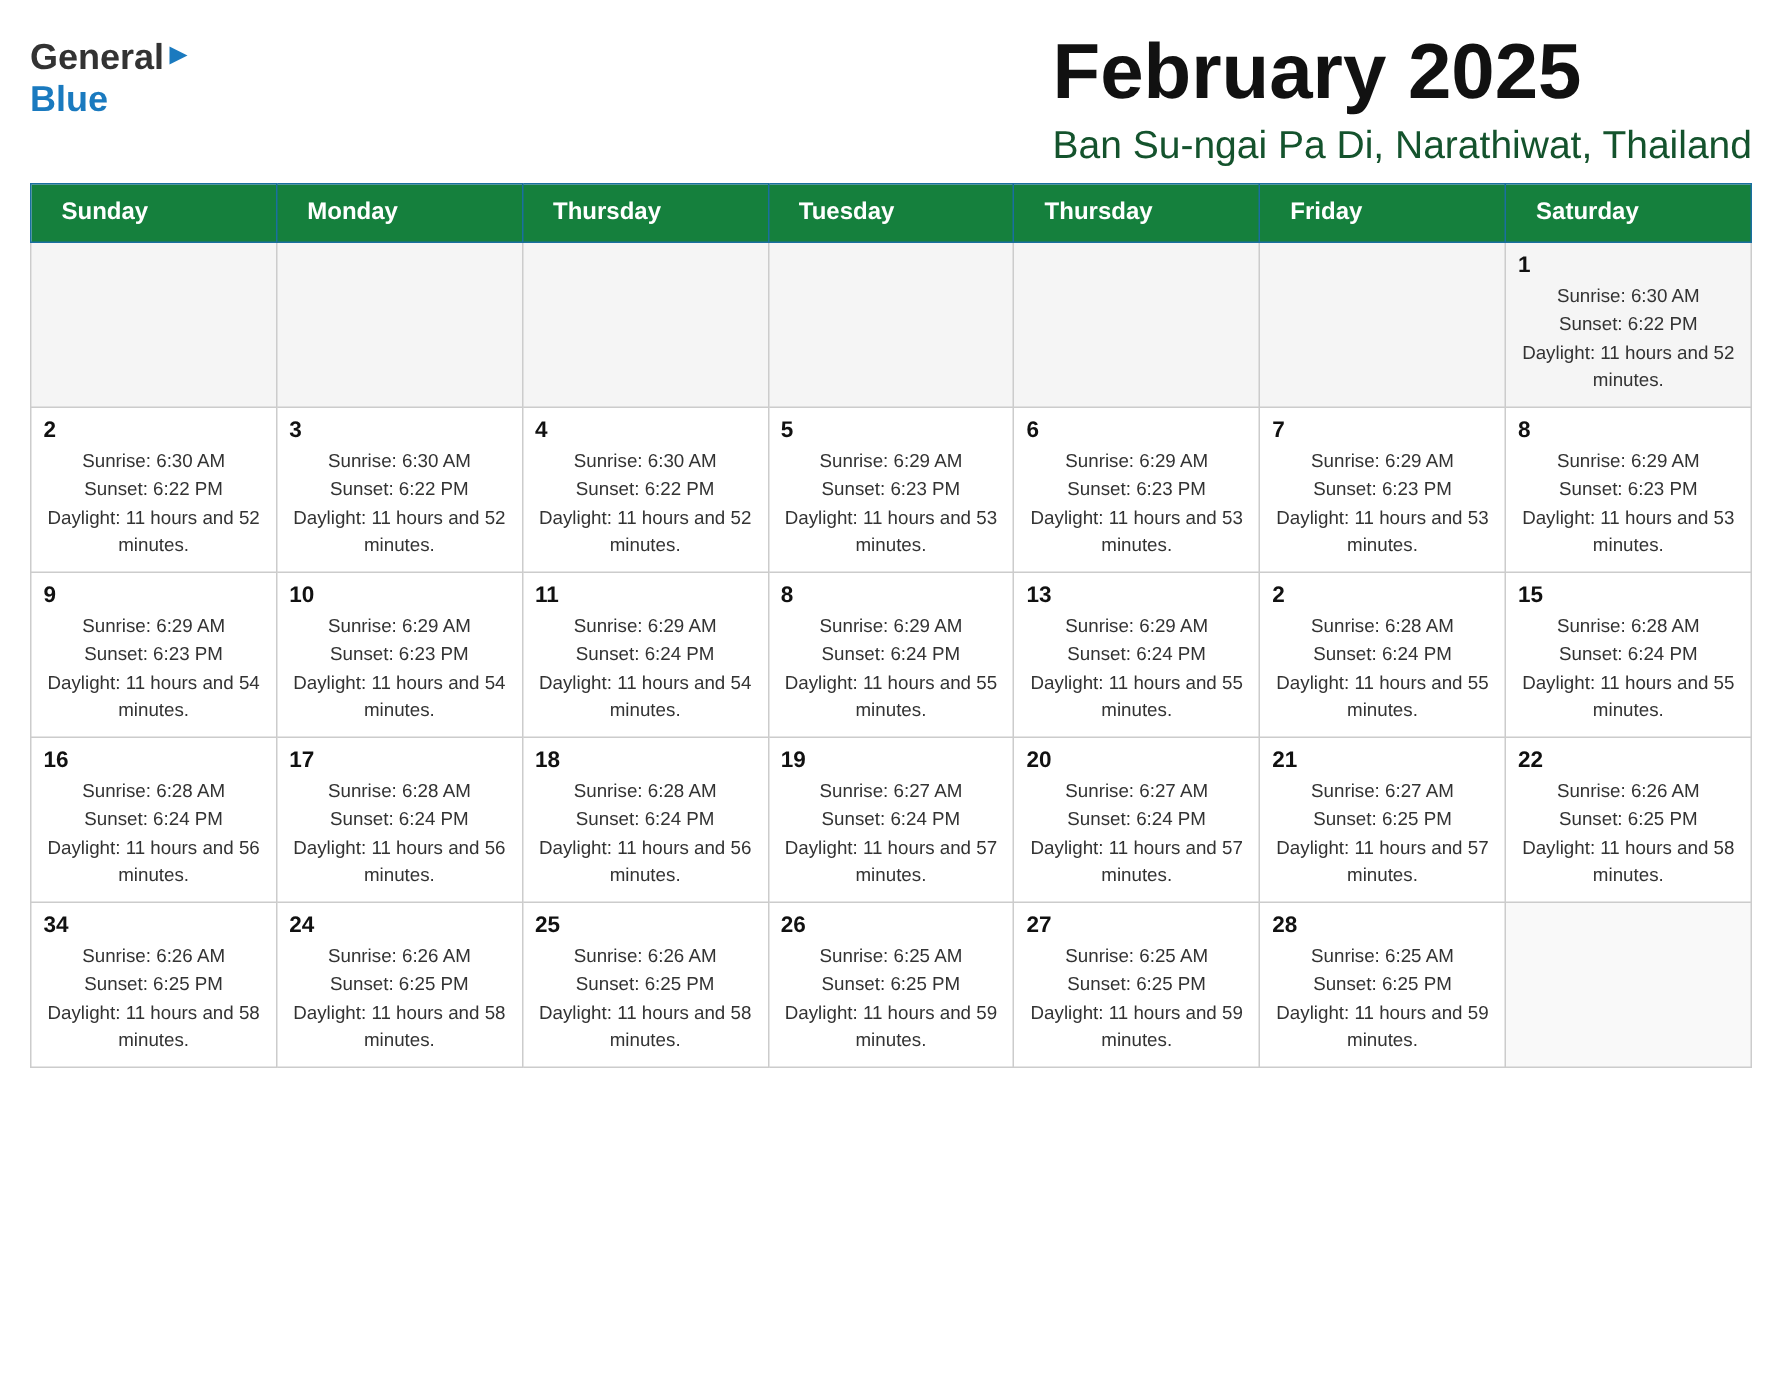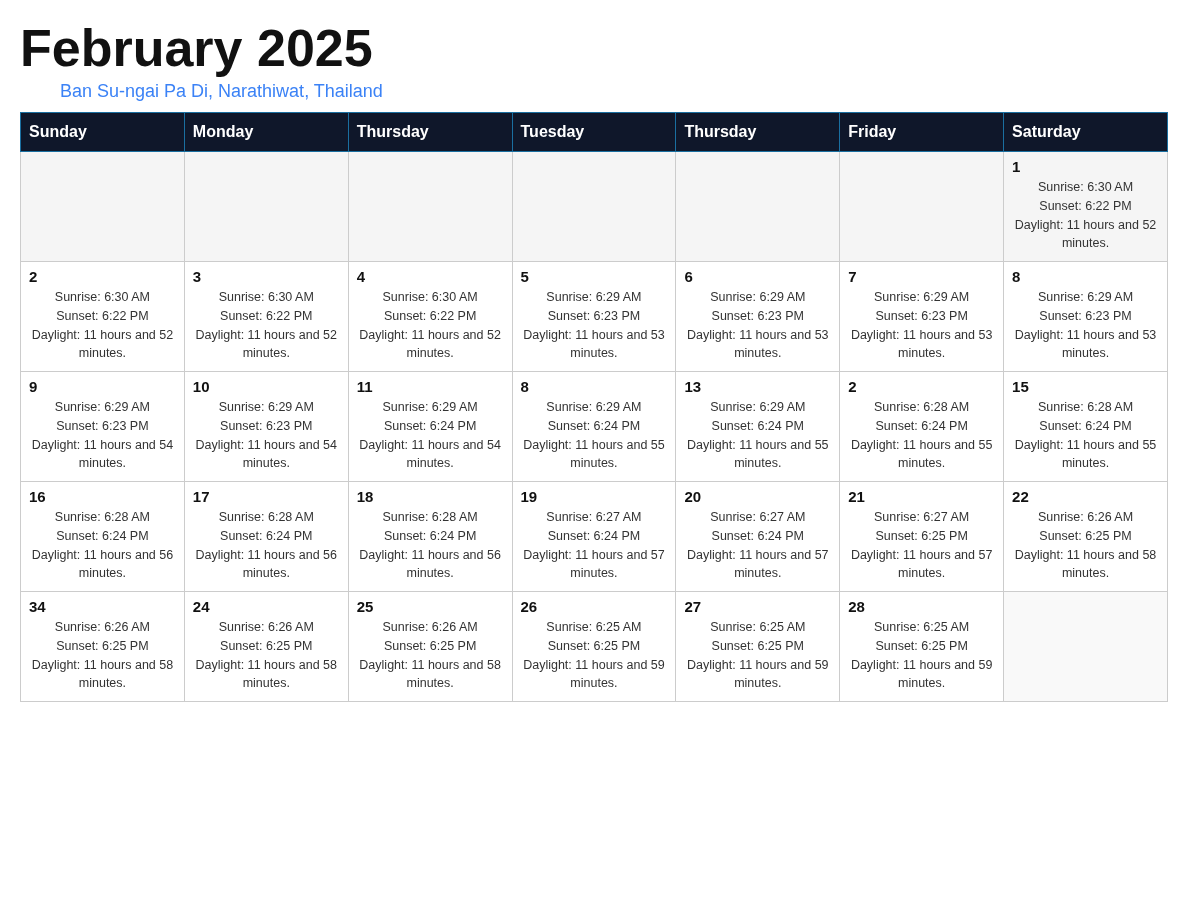--- a/index.html
+++ b/index.html
@@ -25,36 +25,35 @@
     .title-block {
       text-align: left;
     }
     .main-title {
       font-size: 52px;
       font-weight: bold;
       color: #111;
       line-height: 1.1;
     }
     .subtitle {
-      font-size: 18px;
-      color: #3b82f6;
+      font-size: 26px;
+      color: #14532d;
       margin-top: 4px;
-      margin-left: 40px;
     }
     .calendar {
       width: 100%;
       border-collapse: collapse;
       margin-top: 8px;
     }
     .calendar thead th {
-      background-color: #0f172a;
+      background-color: #15803d;
       color: #fff;
       font-size: 16px;
       font-weight: bold;
-      padding: 10px 8px;
+      padding: 10px 20px;
       text-align: left;
       border: 1px solid #1a6fa0;
     }
     .calendar tbody td {
       vertical-align: top;
       border: 1px solid #ccc;
       padding: 6px 8px;
       width: 14.28%;
       height: 110px;
       font-size: 13px;
@@ -94,20 +93,33 @@
     .logo-text-blue {
       font-size: 24px;
       font-weight: bold;
       color: #1a7abf;
     }
   </style>
 </head>
 <body>
 
 <div class="header">
+  <div class="logo">
+    <div class="logo-row">
+      <span class="logo-text-general">General</span>
+      <span class="logo-arrow-svg">
+        <svg width="16" height="16" viewBox="0 0 16 16">
+            <polygon points="2,2 14,8 2,14" fill="#1a7abf"></polygon>
+          </svg>
+      </span>
+    </div>
+    <div>
+      <span class="logo-text-blue">Blue</span>
+    </div>
+  </div>
   <div class="title-block">
     <div class="main-title">February 2025</div>
     <div class="subtitle">Ban Su-ngai Pa Di, Narathiwat, Thailand</div>
   </div>
 </div>
 
 <table class="calendar">
   <thead>
     <tr>
     <th>Sunday</th>

